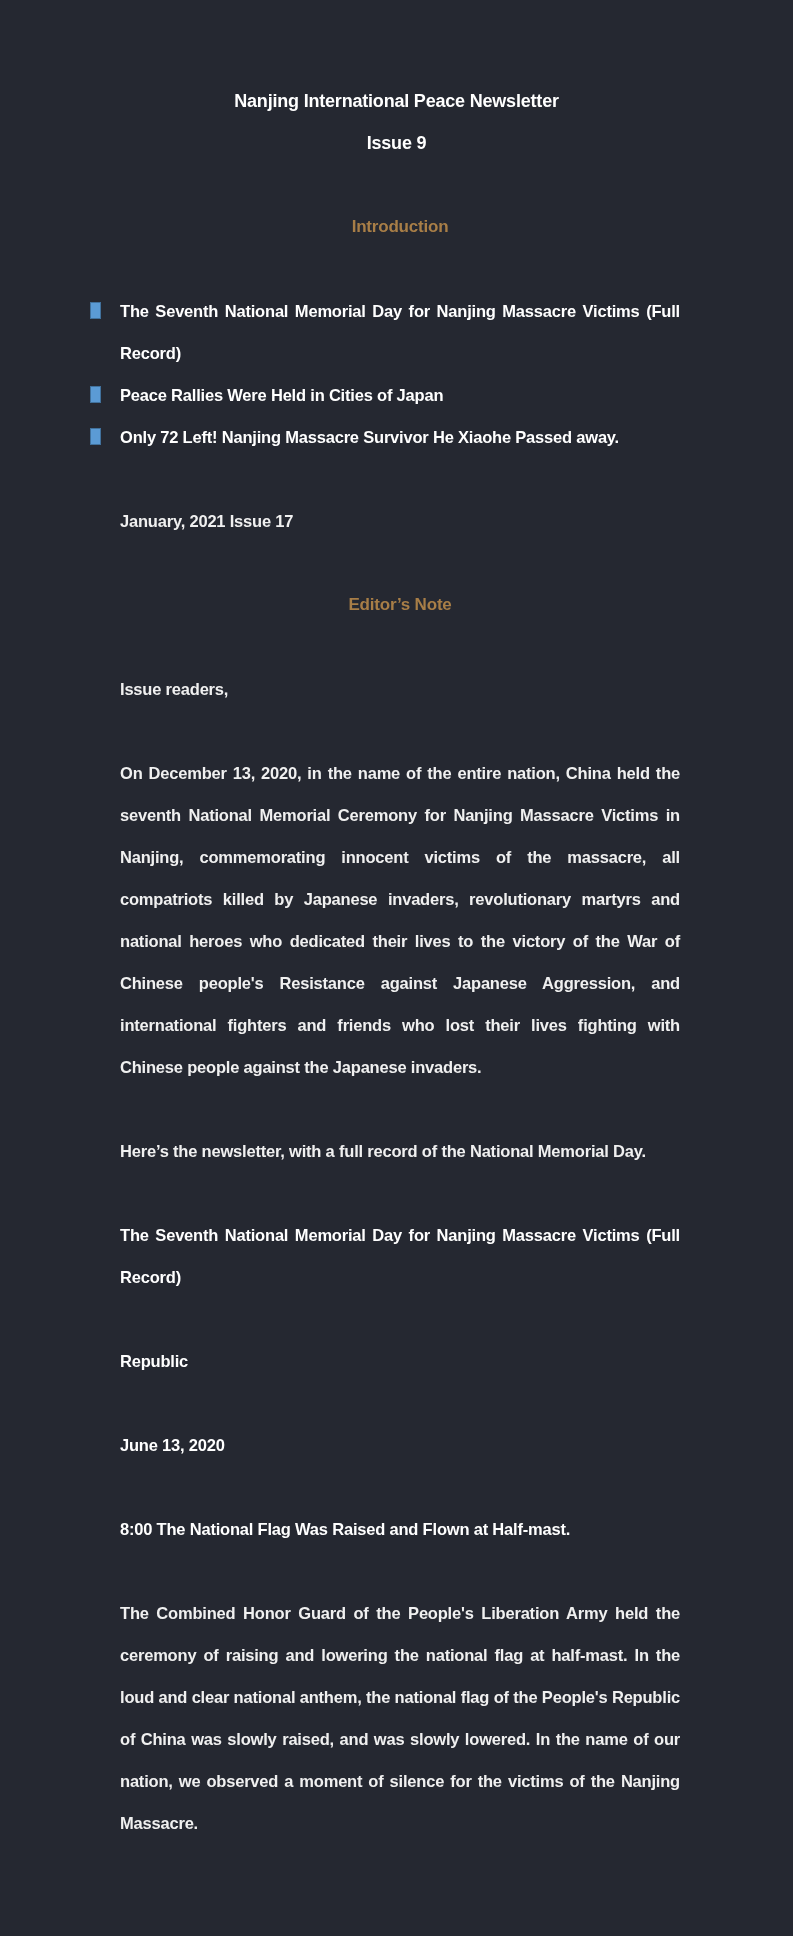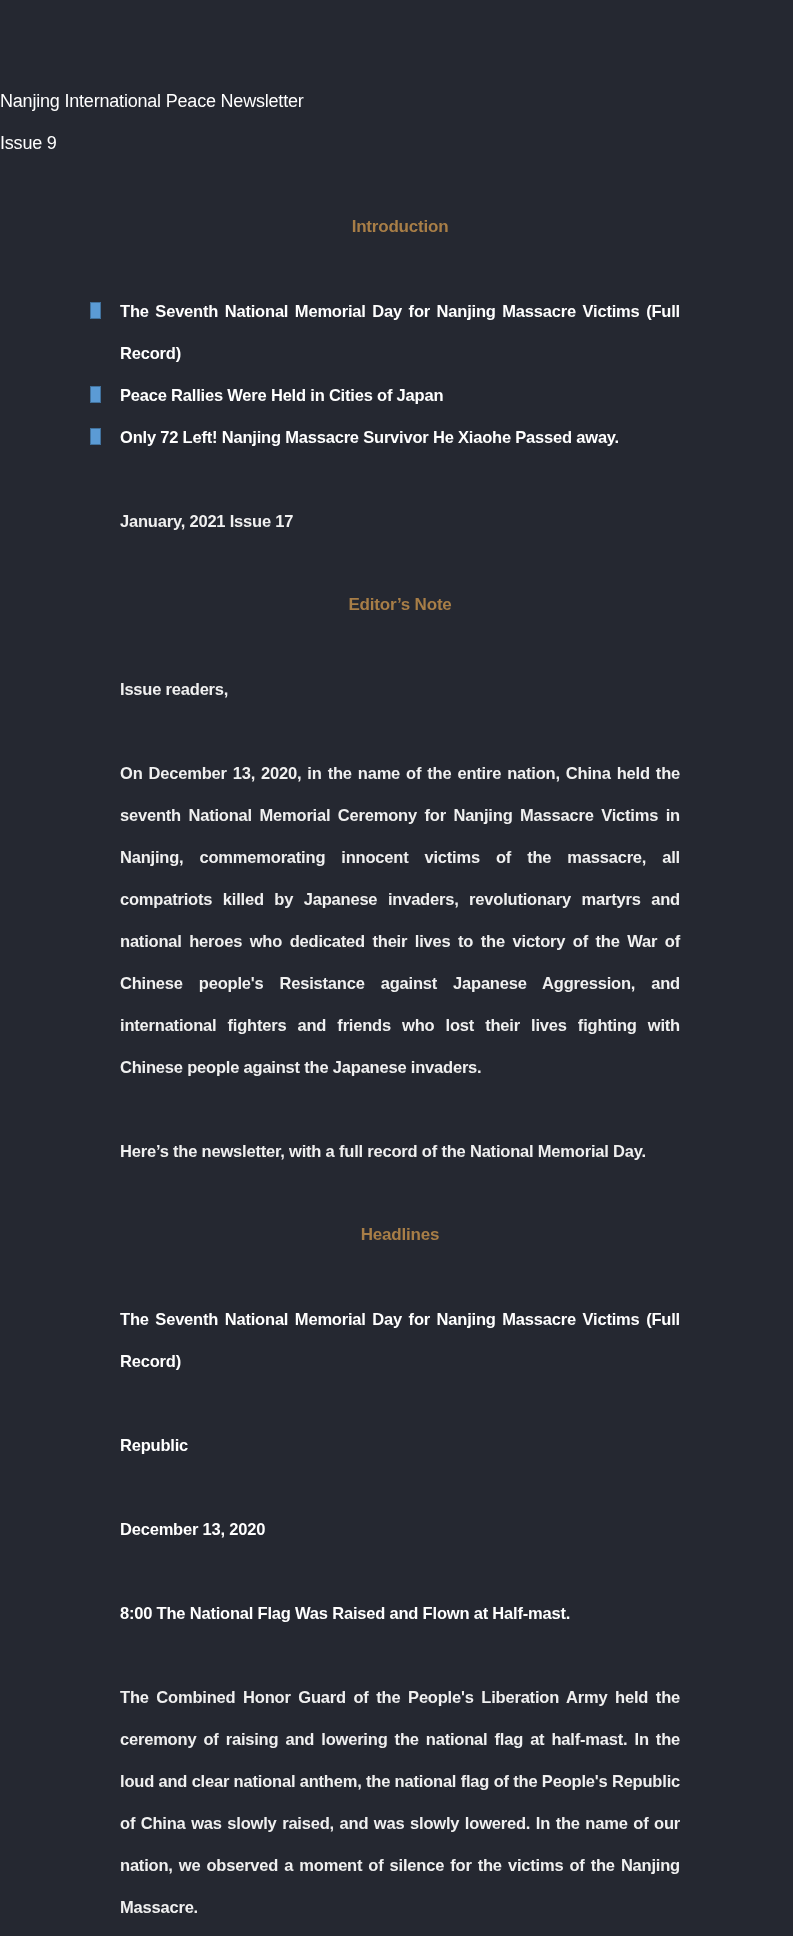--- a/index.html
+++ b/index.html
@@ -15,23 +15,24 @@
   }
   .page {
     box-sizing: border-box;
     width: 793px;
     height: 1936px;
     padding-top: 80px;
   }
   .doc-title, .doc-issue {
     margin: 0;
     width: 100%;
+    text-align: center;
     font-size: 18px;
     line-height: 42px;
-    font-weight: normal;
+    font-weight: bold;
     color: #ffffff;
     letter-spacing: -0.2px;
   }
   .content {
     margin-left: 120px;
     width: 560px;
   }
   .section-heading {
     margin: 42px 0 0 0;
     font-size: 17px;
@@ -109,26 +110,25 @@
     <p>January, 2021 Issue 17</p>
 
     <h2 class="section-heading">Editor’s Note</h2>
 
     <p>Issue readers,</p>
 
     <p class="justify">On December 13, 2020, in the name of the entire nation, China held the seventh National Memorial Ceremony for Nanjing Massacre Victims in Nanjing, commemorating innocent victims of the massacre, all compatriots killed by Japanese invaders, revolutionary martyrs and national heroes who dedicated their lives to the victory of the War of Chinese people's Resistance against Japanese Aggression, and international fighters and friends who lost their lives fighting with Chinese people against the Japanese invaders.</p>
 
     <p>Here’s the newsletter, with a full record of the National Memorial Day.</p>
 
-    <h2 class="section-heading">Headlines</h2>
 
     <p class="bold-para justify">The Seventh National Memorial Day for Nanjing Massacre Victims (Full Record)</p>
 
     <p class="bold-para">Republic</p>
 
-    <p class="bold-para">December 13, 2020</p>
+    <p class="bold-para">June 13, 2020</p>
 
     <p class="bold-para">8:00 The National Flag Was Raised and Flown at Half-mast.</p>
 
     <p class="justify">The Combined Honor Guard of the People's Liberation Army held the ceremony of raising and lowering the national flag at half-mast. In the loud and clear national anthem, the national flag of the People's Republic of China was slowly raised, and was slowly lowered. In the name of our nation, we observed a moment of silence for the victims of the Nanjing Massacre.</p>
 
   </div>
 </div>
 
 </body></html>

